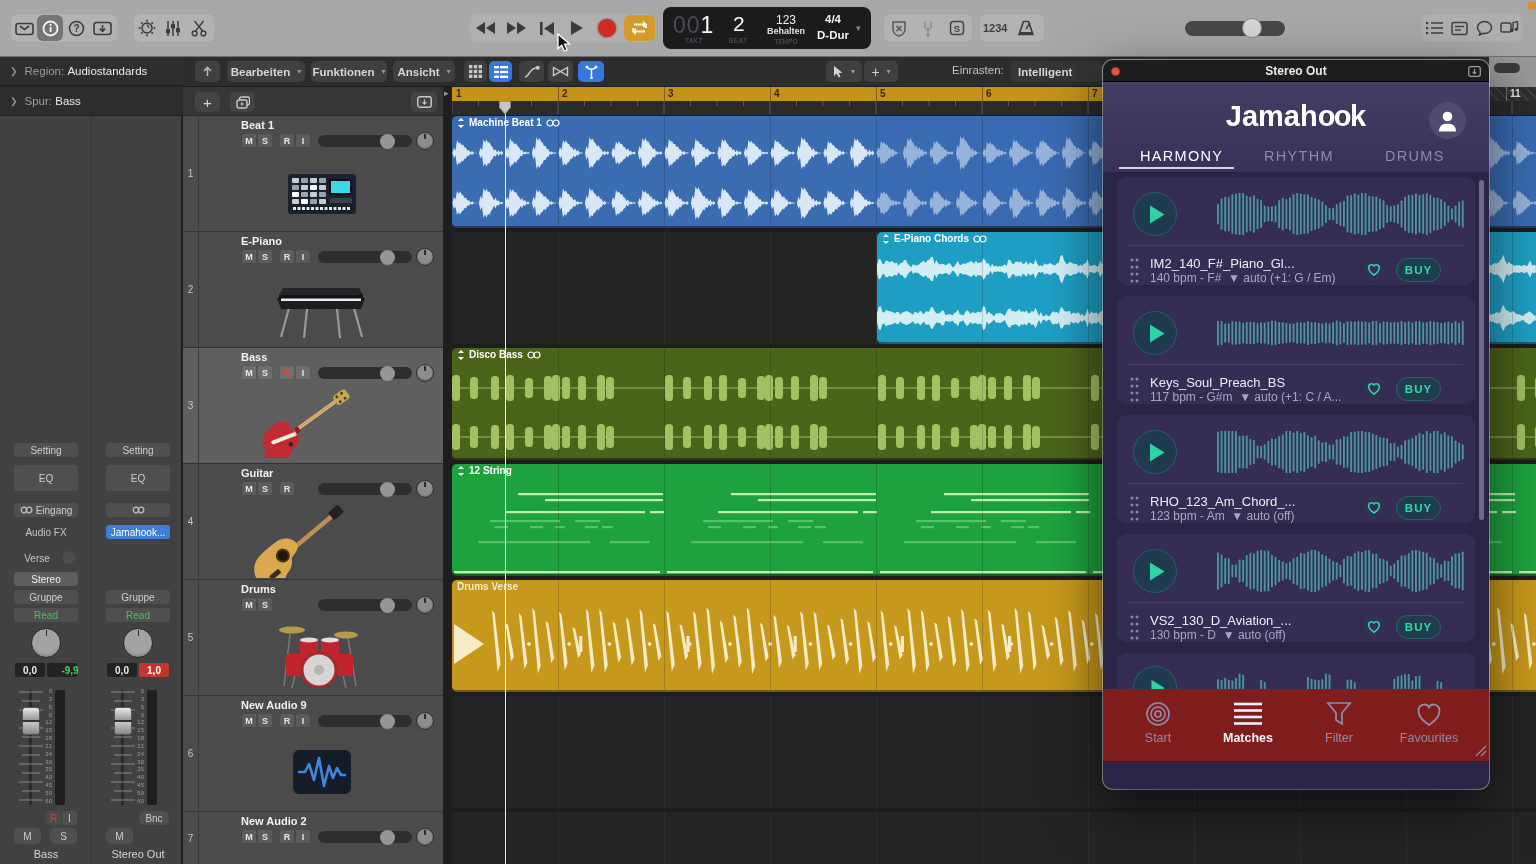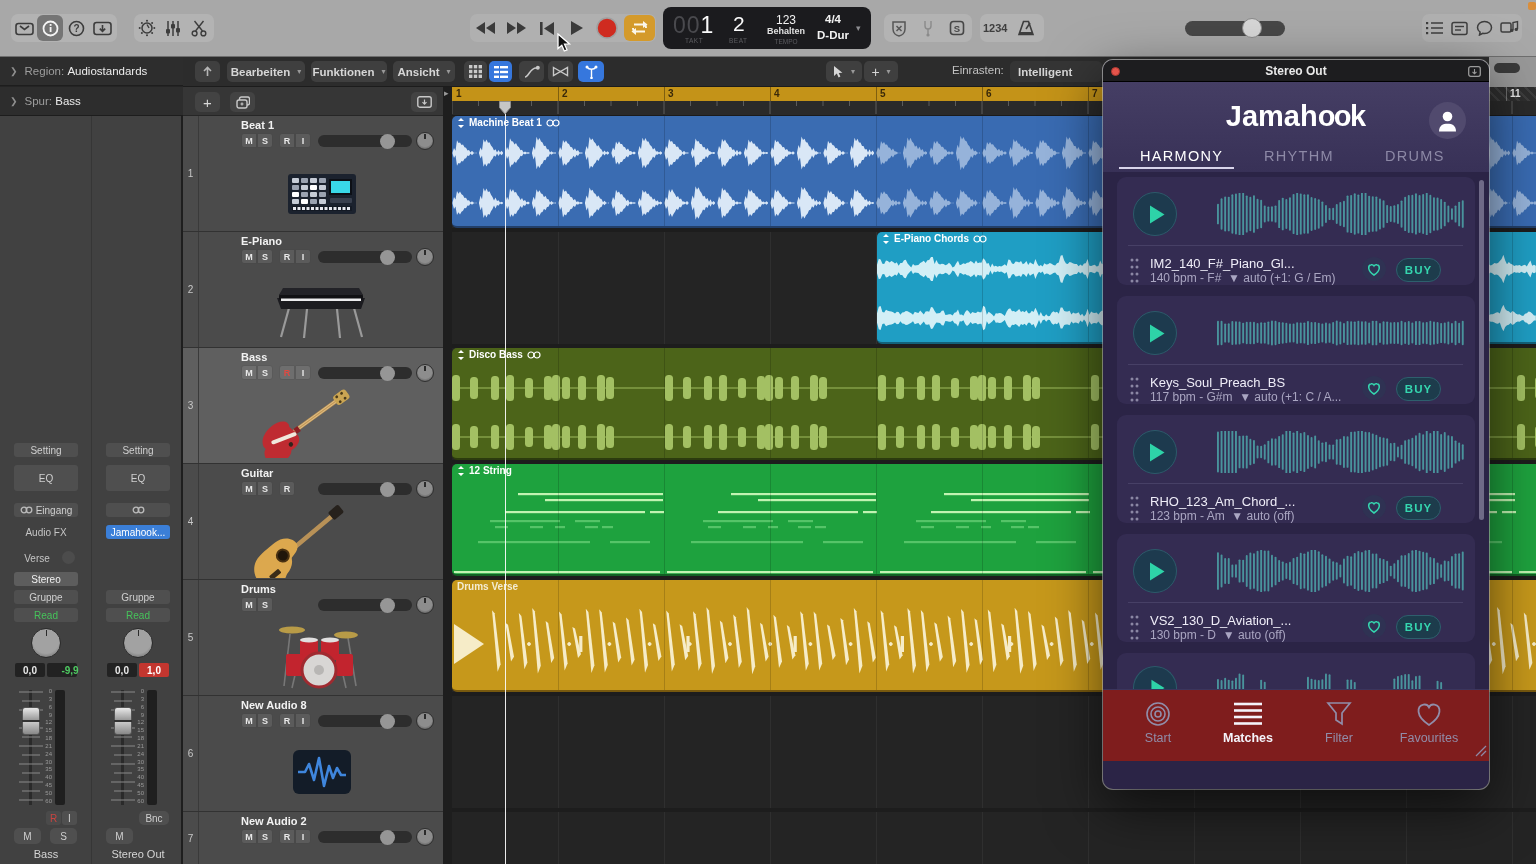--- a/index.html
+++ b/index.html
@@ -689,21 +689,21 @@
           </g>
           <ellipse cx="31" cy="28" rx="9" ry="2.6" fill="#e0dfdf"></ellipse>
           <ellipse cx="52" cy="28" rx="9" ry="2.6" fill="#e0dfdf"></ellipse>
           <circle cx="41" cy="58" r="17" fill="#d8d6d4"></circle>
           <circle cx="41" cy="58" r="17" fill="none" stroke="#a02a30" stroke-width="3"></circle>
           <circle cx="41" cy="58" r="5" fill="#b8b6b4"></circle>
         </svg>
     </div>
     <div class="trow" style="top:580px;">
       <div class="tnum">6</div>
-        <div class="tname">New Audio 8</div>
+        <div class="tname">New Audio 9</div>
       <div class="msri" style="left:58px;">
           <span>M</span>
           <span>S</span>
         </div>
       <div class="msri" style="left:96px;">
           <span>R</span>
           <span>I</span>
         </div>
       <div class="tslider">
           <i style="left:62px;"></i>

